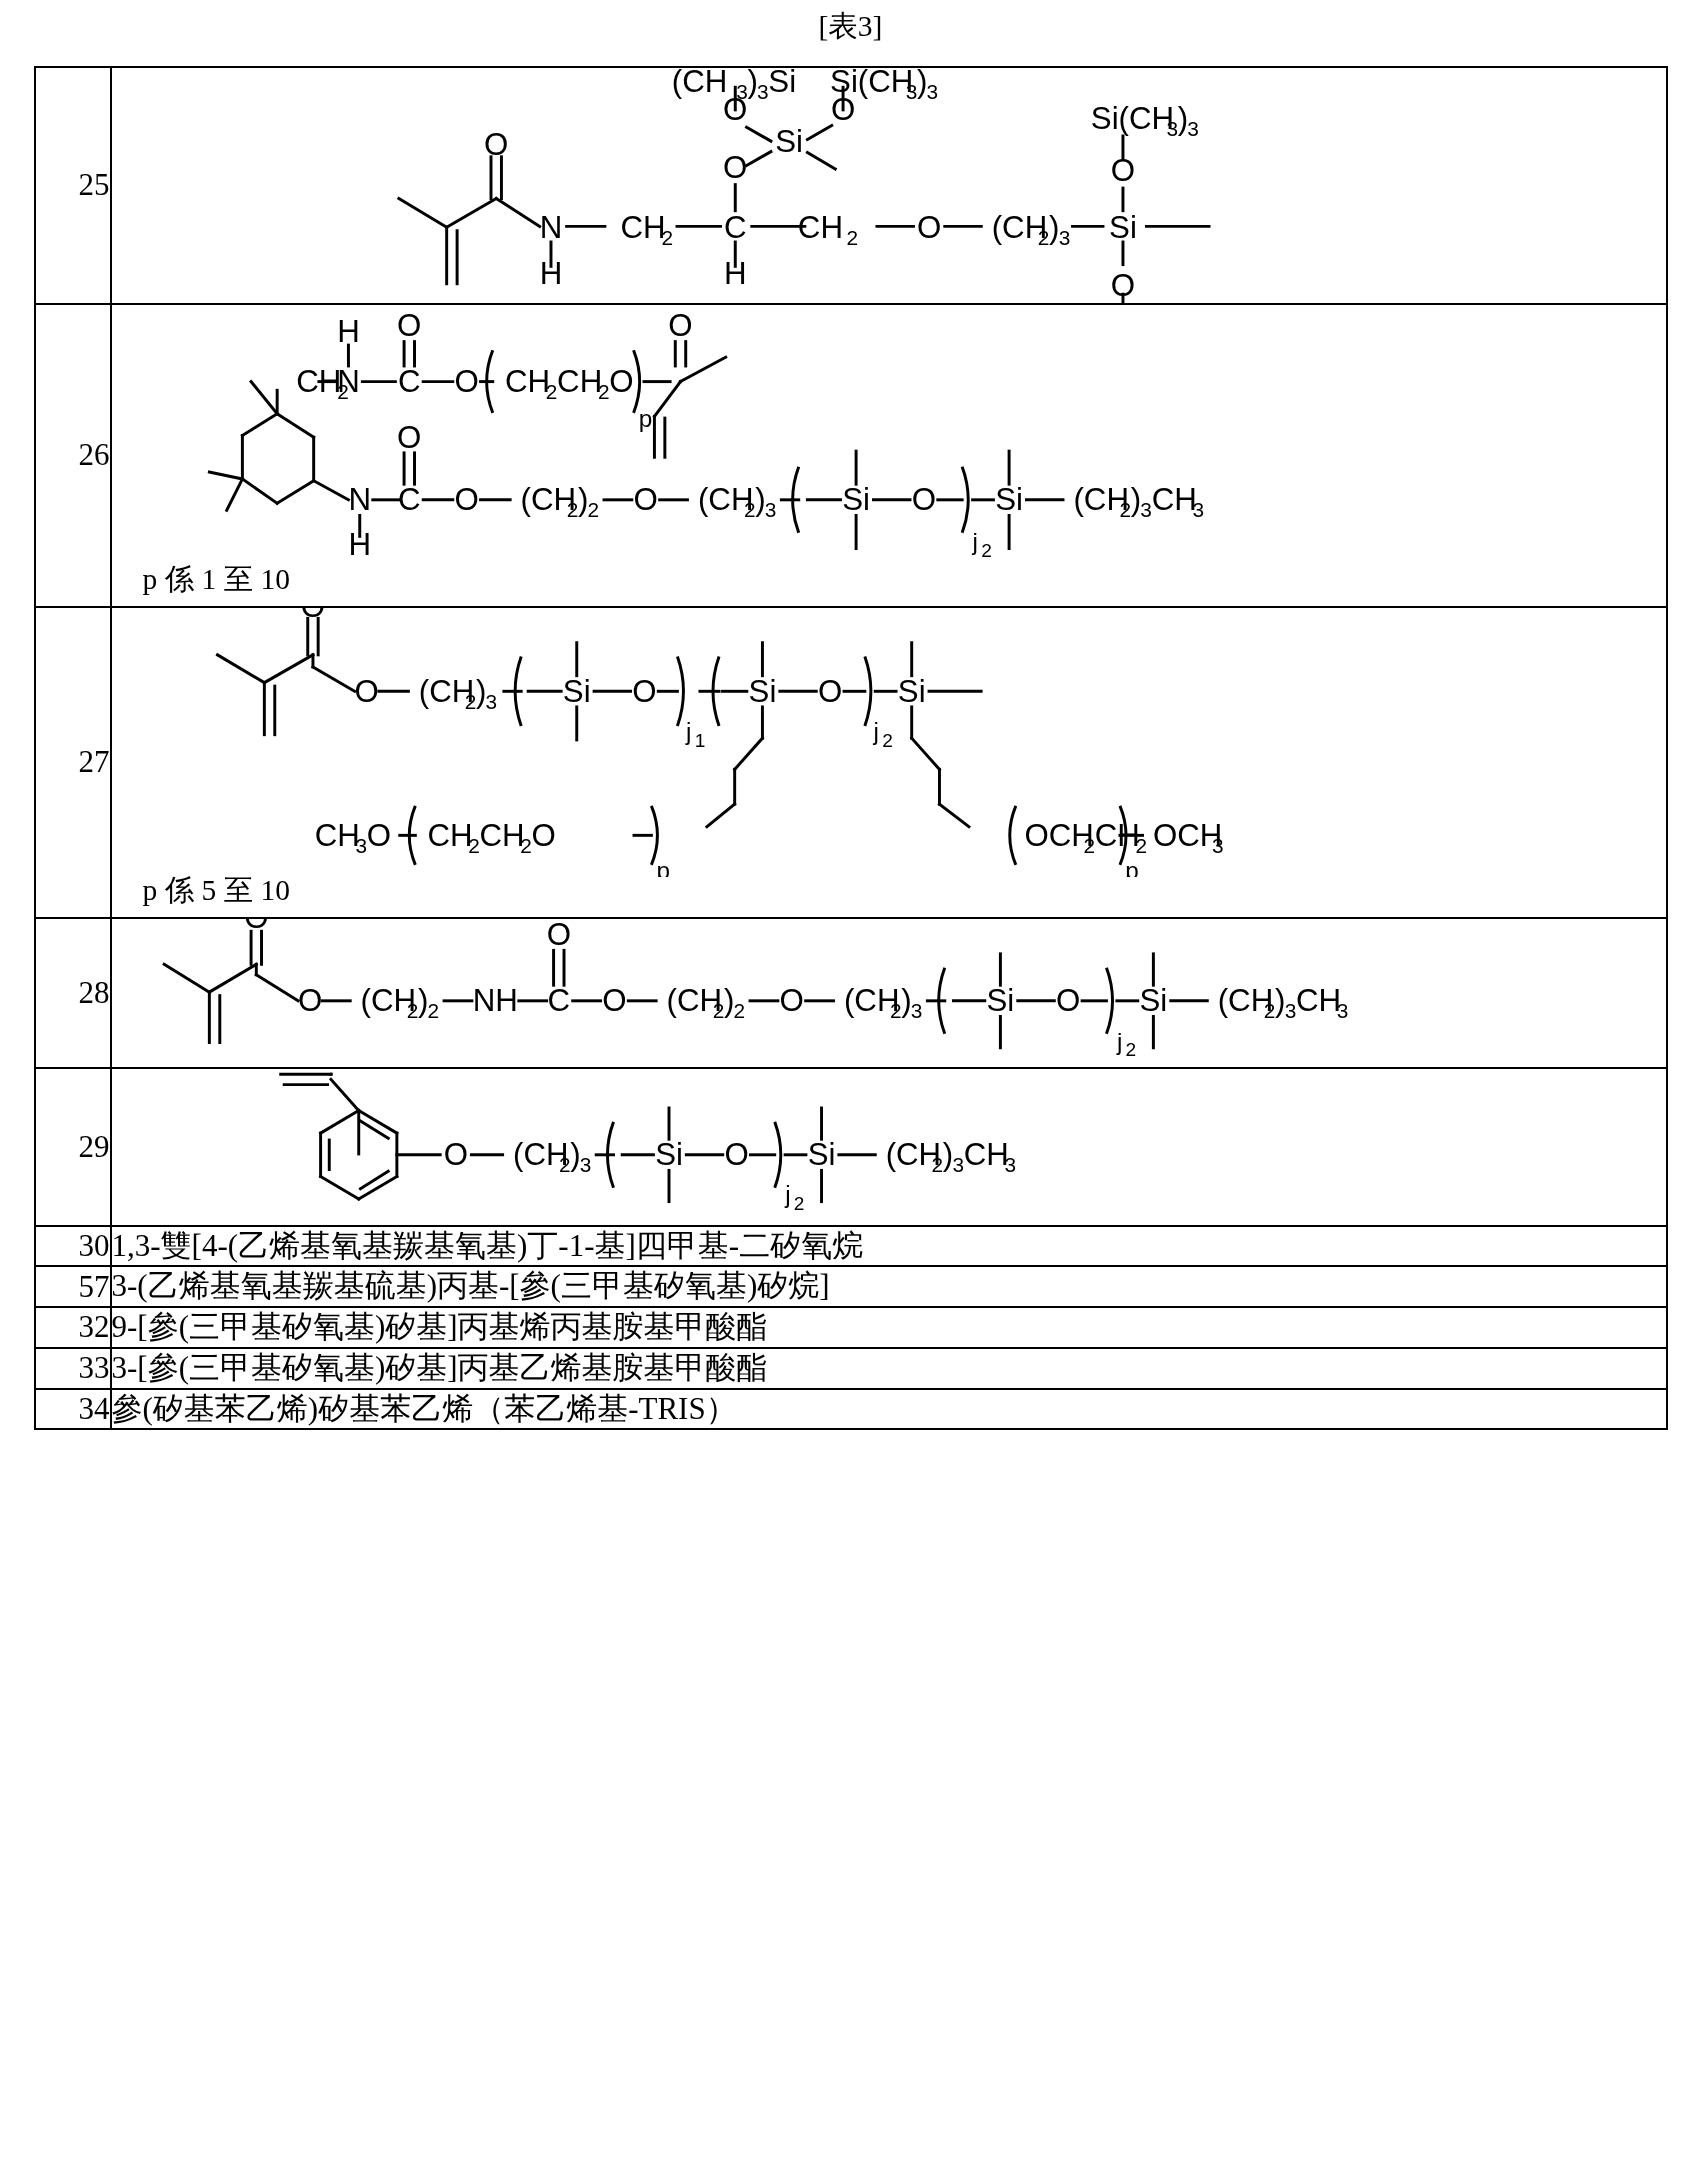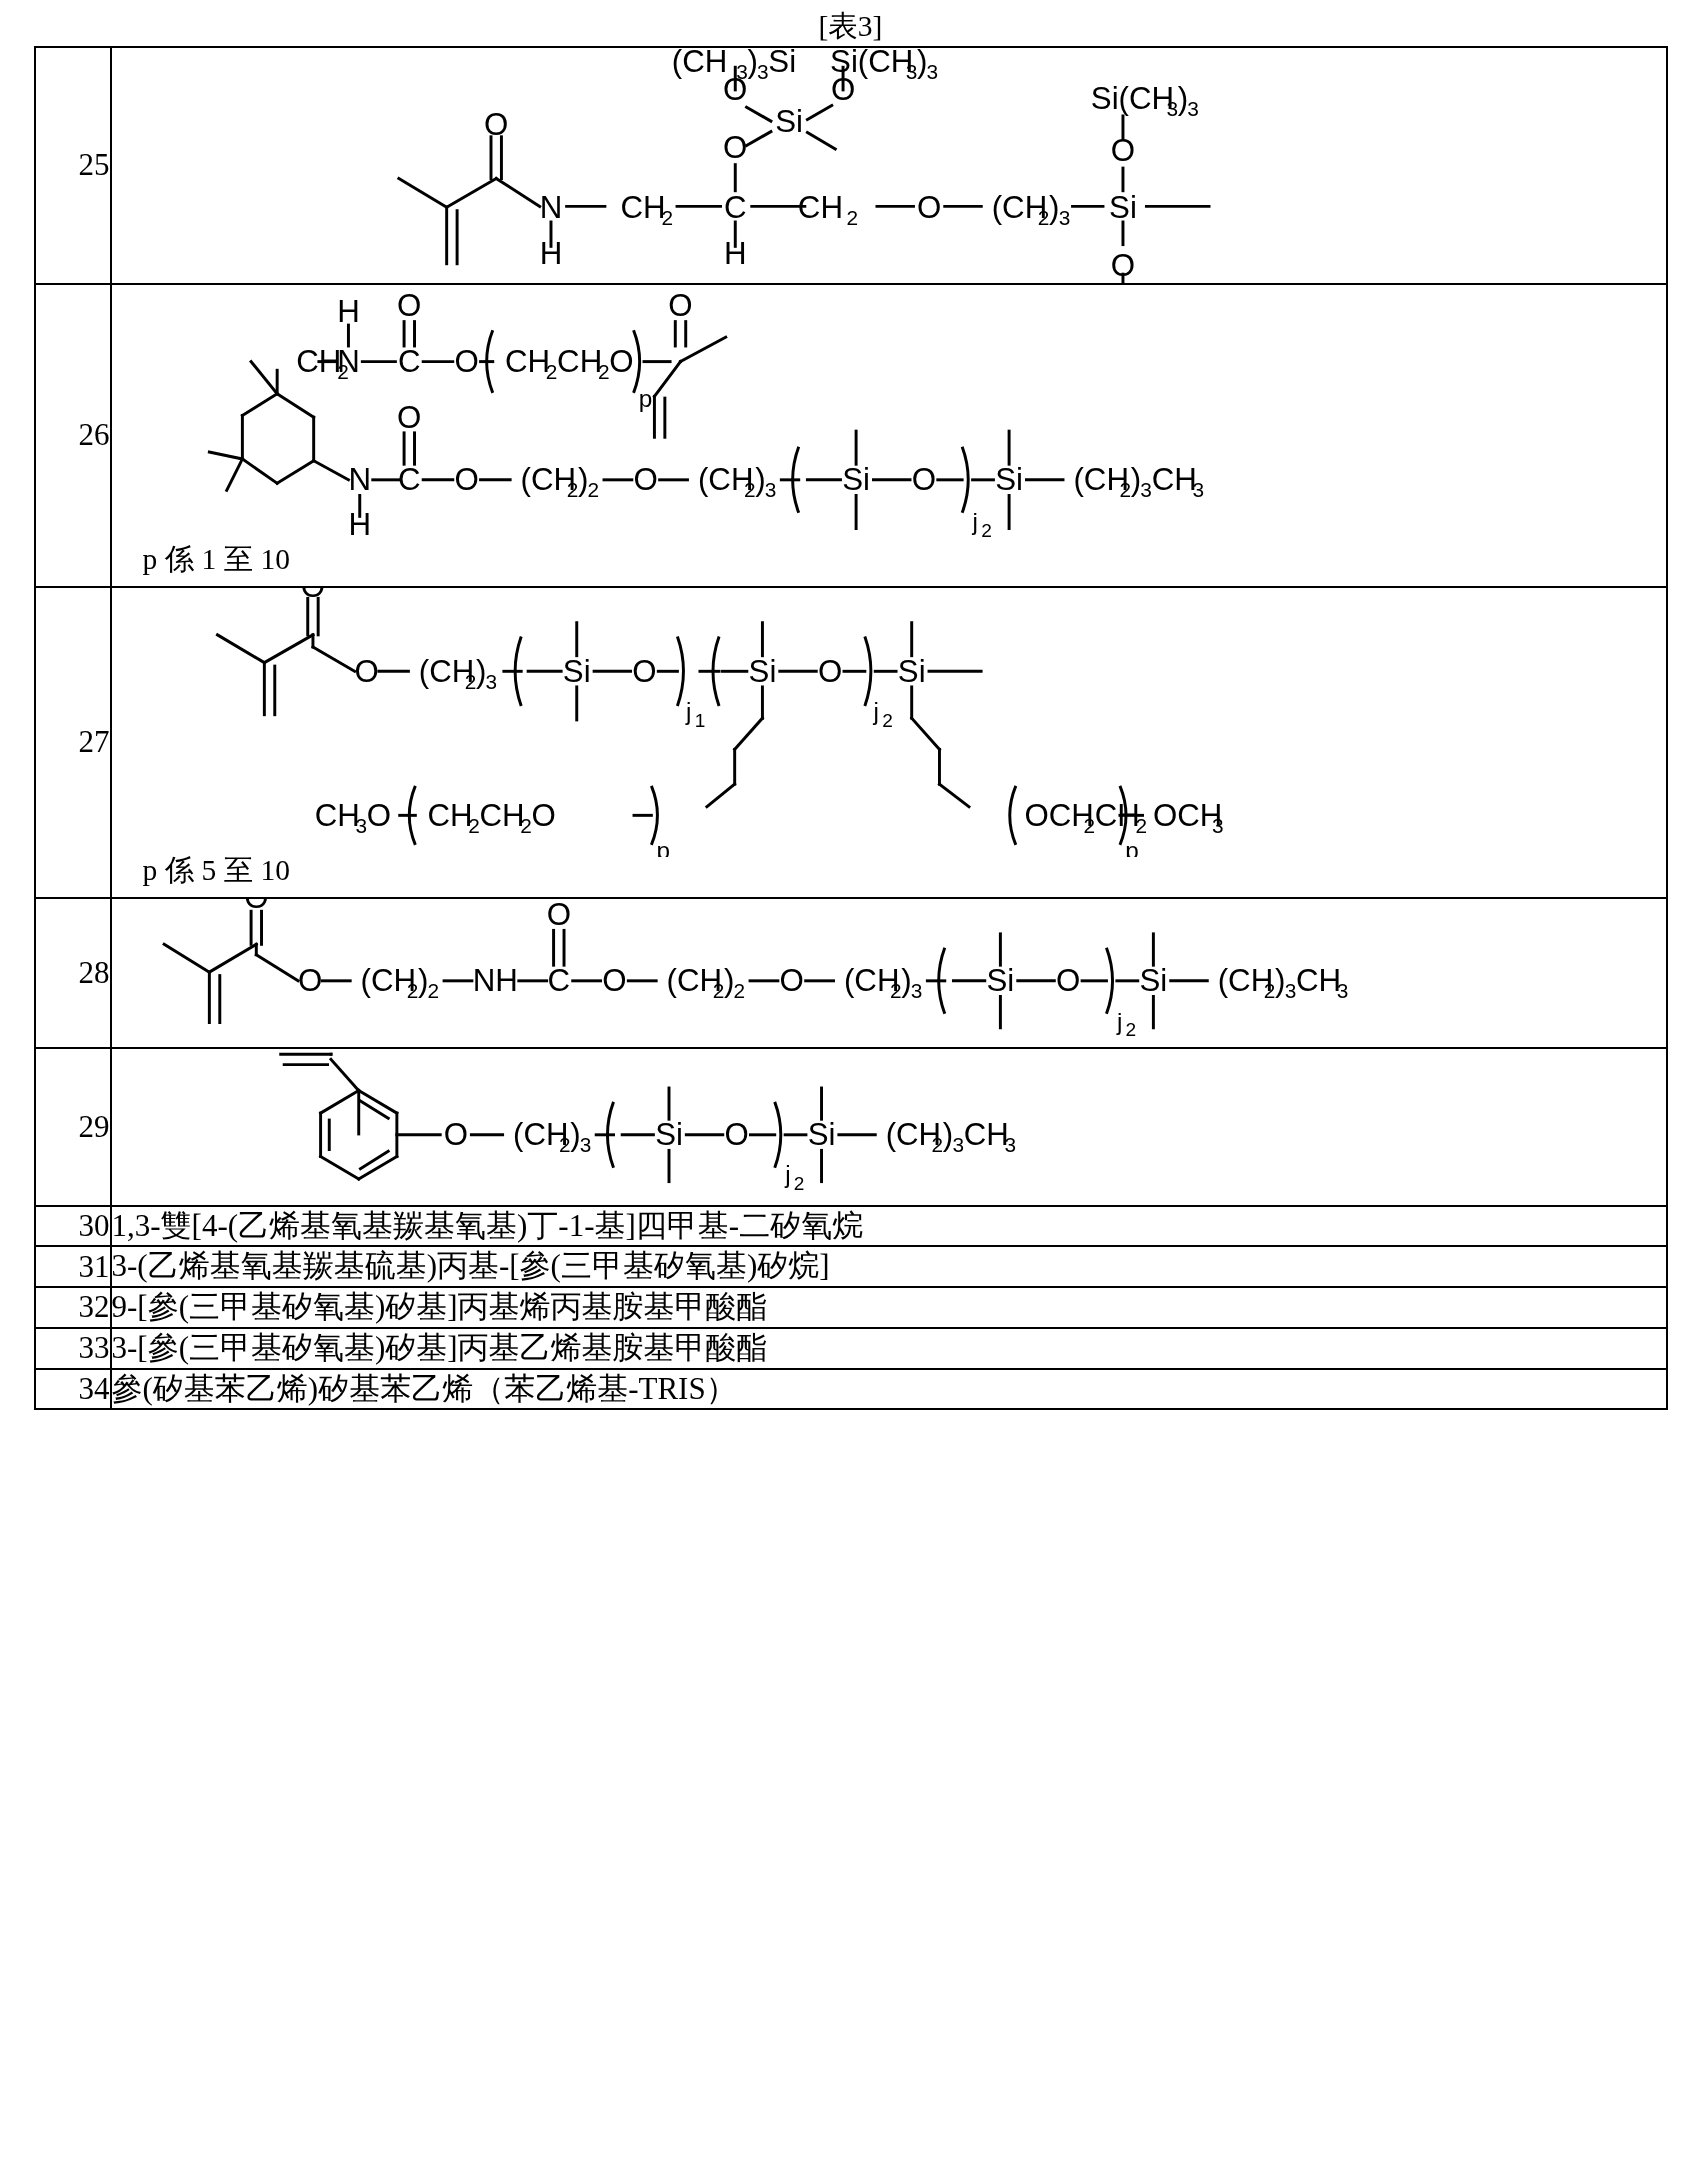--- a/index.html
+++ b/index.html
@@ -19,21 +19,21 @@
     height: 2167px;
     position: relative;
     box-sizing: border-box;
     padding: 0;
   }
   .table-caption {
     text-align: center;
     font-size: 29.5px;
     line-height: 1;
     padding-top: 12px;
-    padding-bottom: 4px;
+    padding-bottom: 24px;
     letter-spacing: 0px;
   }
   table.maintable {
     border-collapse: collapse;
     margin: 0 auto;
     width: 1634px;
     table-layout: fixed;
   }
   table.maintable td {
     border: 2.6px solid #000;
@@ -611,21 +611,21 @@
           </div>
         </td>
       </tr>
 
       <tr>
         <td class="numcell">30</td>
         <td class="textcell">1,3-雙[4-(乙烯基氧基羰基氧基)丁-1-基]四甲基-二矽氧烷</td>
       </tr>
 
       <tr>
-        <td class="numcell">31</td>
+        <td class="numcell">57</td>
         <td class="textcell">3-(乙烯基氧基羰基硫基)丙基-[參(三甲基矽氧基)矽烷]</td>
       </tr>
 
       <tr>
         <td class="numcell">32</td>
         <td class="textcell">9-[參(三甲基矽氧基)矽基]丙基烯丙基胺基甲酸酯</td>
       </tr>
 
       <tr>
         <td class="numcell">33</td>

